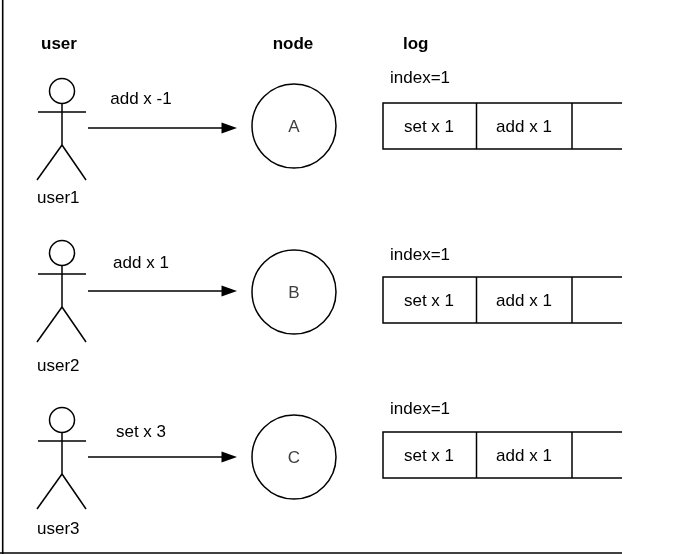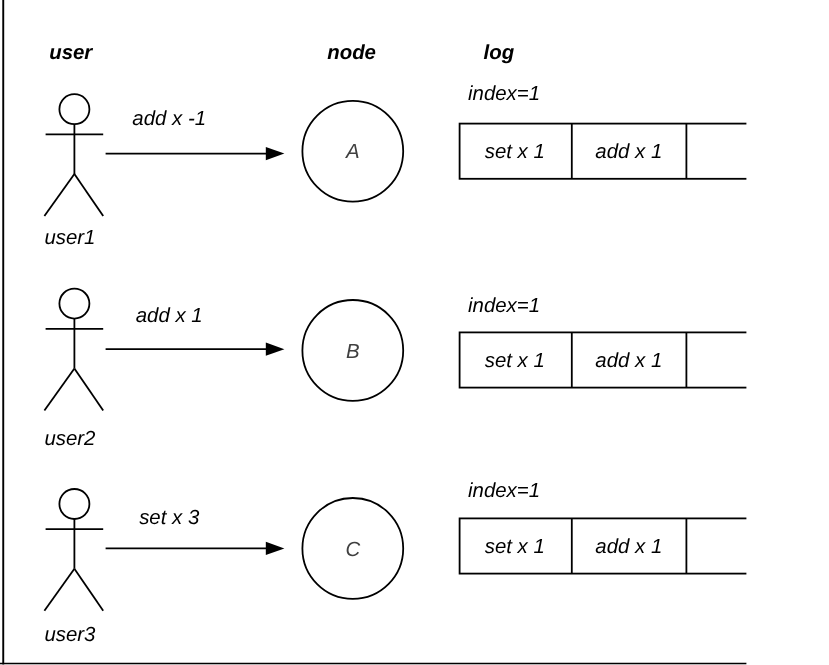--- a/index.html
+++ b/index.html
@@ -3,21 +3,20 @@
 <meta charset="utf-8">
 <style>
   html, body { margin: 0; padding: 0; background: #ffffff; }
   .canvas {
     position: relative;
     width: 622px;
     height: 554px;
     background: var(--bg, #ffffff);
     overflow: hidden;
     font-family: "Liberation Sans", sans-serif;
-    font-style: italic;
   }
   svg { display: block; }
   svg text {
     font-family: "Liberation Sans", sans-serif;
     font-size: 17px;
     fill: var(--text, #000000);
   }
   .hdr { font-weight: bold; }
   .node-letter { fill: var(--node-letter, #404040); font-size: 17px; }
   .shape { stroke: var(--stroke, #000000); stroke-width: 1.5; fill: none; }

